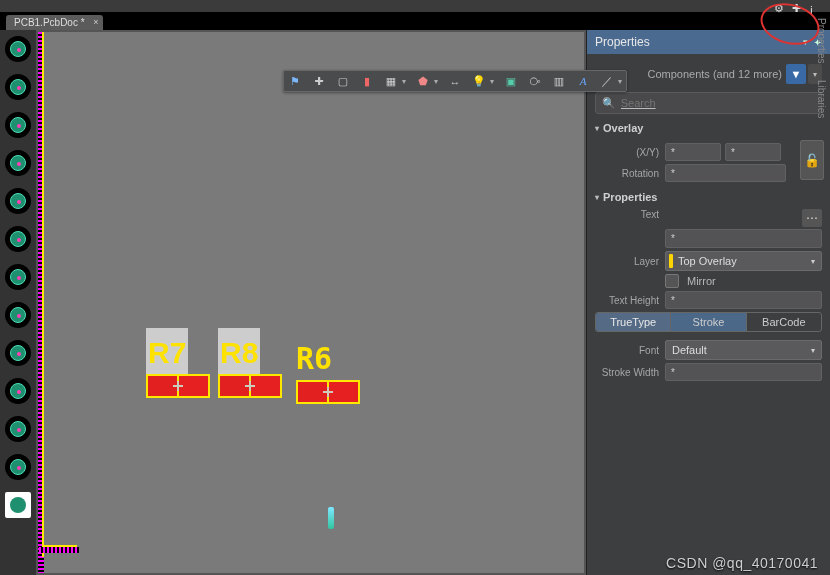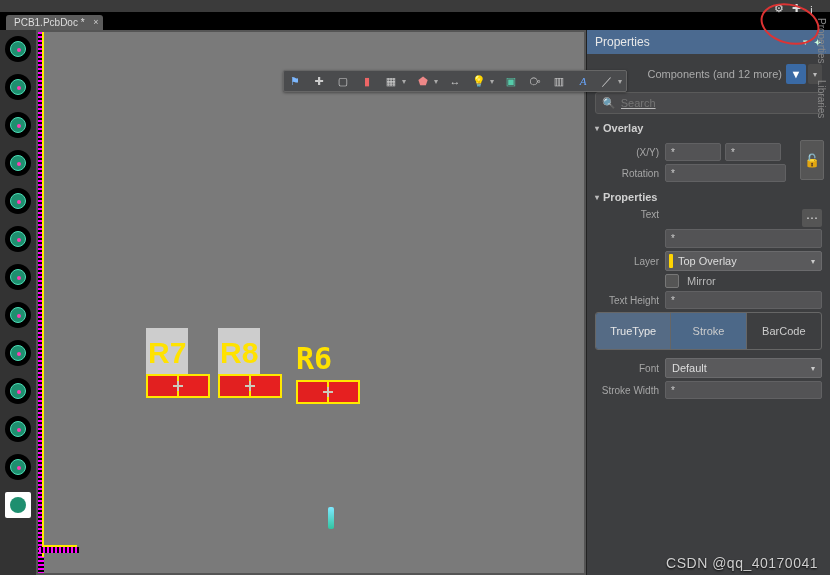--- a/index.html
+++ b/index.html
@@ -66,21 +66,21 @@
   .finput.half{ flex:0 0 56px;}
   .lockbtn { width:24px; height:40px; background:#555; border:1px solid #666; border-radius:2px; display:flex; align-items:center; justify-content:center; color:#ddd; font-size:13px;}
   .textarea { flex:1; height:82px; background:#535355; border:1px solid #616163; border-radius:2px; color:#ccc; font-size:10px; padding:3px 5px;}
   .dotsbtn { width:20px; height:18px; color:#ddd; display:flex; align-items:center; justify-content:center; font-size:12px; background:#555; border-radius:2px; margin-left:auto;}
   .combo { flex:1; height:20px; background:#5a5a5c; border:1px solid #6a6a6c; border-radius:2px; display:flex; align-items:center; padding:0 6px; color:#ddd; font-size:11px; position:relative;}
   .combo.layer::before { content:""; width:4px; height:14px; background:#ffd400; position:absolute; left:3px; top:2px; border-radius:1px;}
   .combo.layer { padding-left:12px;}
   .combo .car { margin-left:auto; font-size:8px; color:#ccc;}
   .chk { width:14px; height:14px; background:#555; border:1px solid #777; border-radius:2px; margin-right:4px;}
   .subhead { font-size:11px; font-weight:600; color:#d0d0d0; margin:8px 2px 4px;}
-  .seg { display:flex; margin:2px 2px; border:1px solid #666; border-radius:3px; overflow:hidden; height:38px;}
+  .seg { display:flex; margin:2px 2px; border:1px solid #666; border-radius:3px; overflow:hidden; height:20px;}
   .segbtn { flex:1; display:flex; align-items:center; justify-content:center; font-size:11px; color:#ccc; }
   .segbtn.on { background:#556b85; color:#e8e8e8;}
   .segbtn.act { background:#4c6888; font-weight:500;}
   .segbtn + .segbtn { border-left:1px solid #666;}
   .minimap { position:absolute; right:248px; bottom:36px; width:8px; height:30px; }
   .minimap .bar{width:6px;height:22px;background:linear-gradient(#7fe8ff,#31c4a0);border-radius:2px;}
   .watermark { position:absolute; right:12px; bottom:4px; color:#cfcfcf; font-size:14px; letter-spacing:.5px; text-shadow:0 1px 2px #000;}
 </style>
 </head>
 <body>

